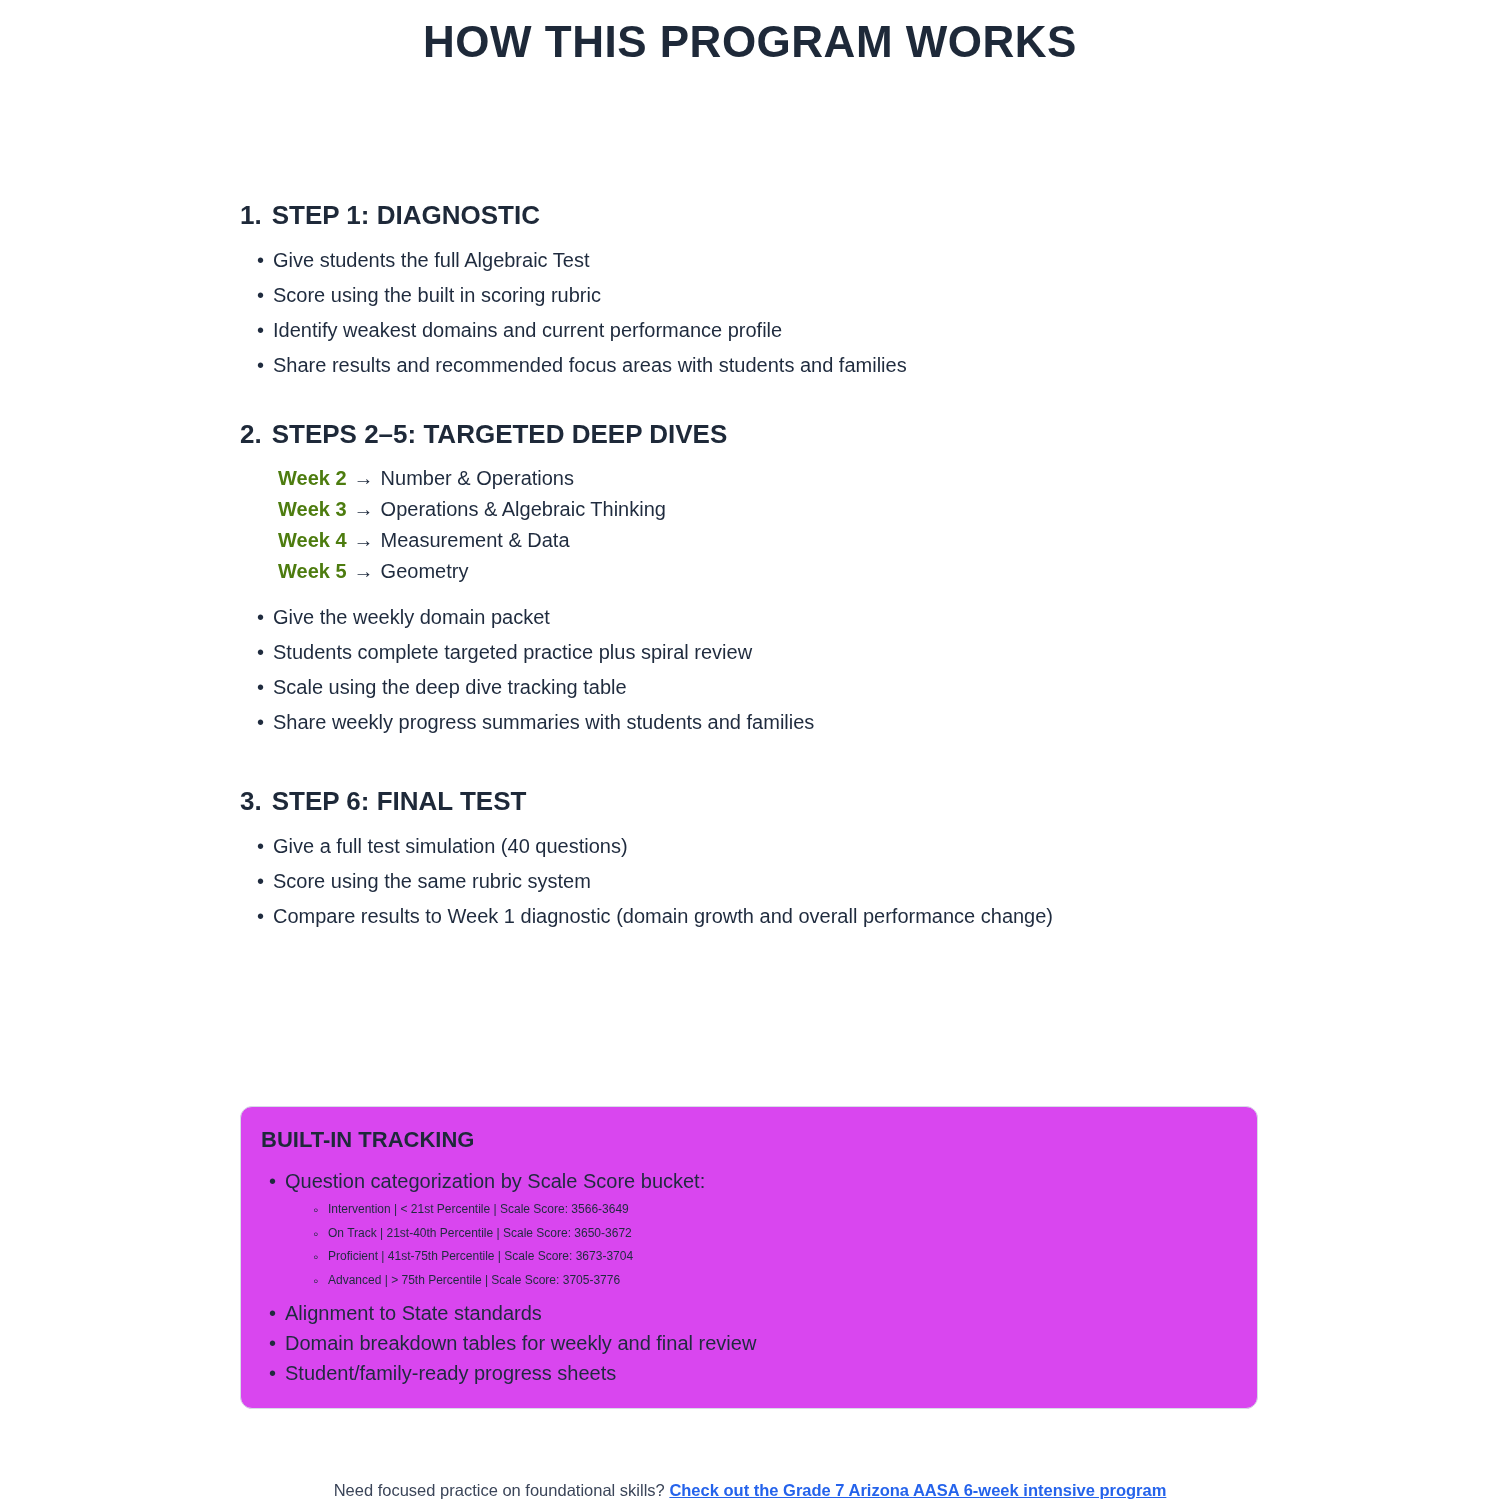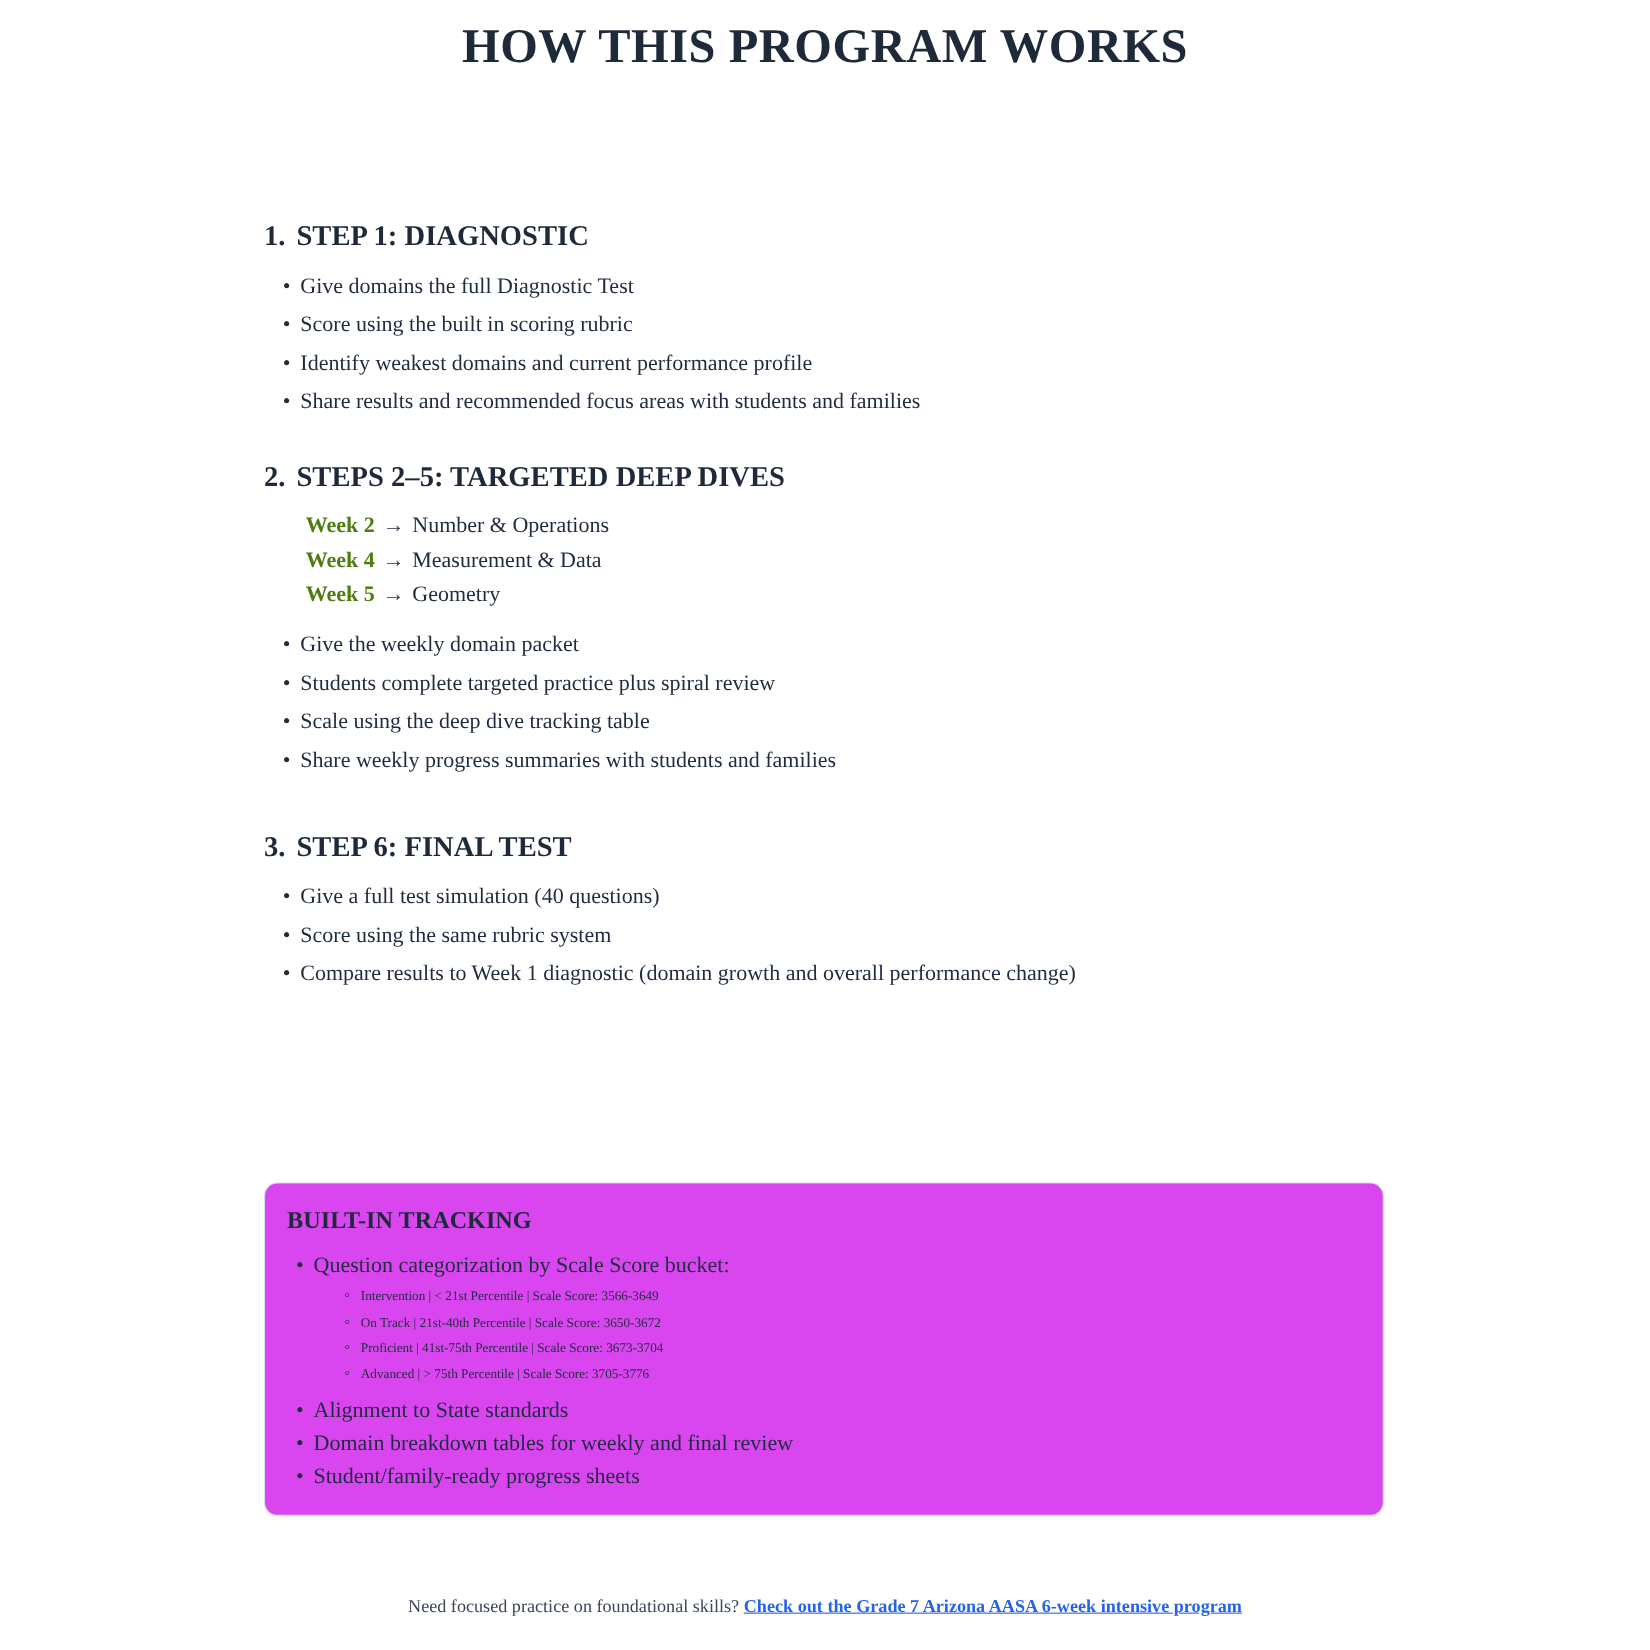--- a/index.html
+++ b/index.html
@@ -7,21 +7,20 @@
     width: 1500px;
     background: #ffffff;
     font-family: "Liberation Sans", sans-serif;
     color: #1f2b3e;
   }
   .page {
     width: 1500px;
     height: 1500px;
     position: relative;
     overflow: hidden;
-    font-family: Liberation Serif, serif;
   }
   .page-title {
     margin-top: 18px;
     text-align: center;
     font-size: 44px;
     font-weight: 700;
     letter-spacing: 0.5px;
     color: #1e2939;
     line-height: 1.1;
   }
@@ -133,32 +132,35 @@
 <div class="page">
 
   <h1 class="page-title">HOW THIS PROGRAM WORKS</h1>
 
   <div class="content">
 
     <h2 class="section-heading sec1">
       <span class="sec-num">1.</span><span>STEP 1: DIAGNOSTIC</span>
     </h2>
     <ul class="bullets">
-      <li>Give domains the full Diagnostic Test</li>
+      <li>Give students the full Algebraic Test</li>
       <li>Score using the built in scoring rubric</li>
       <li>Identify weakest domains and current performance profile</li>
       <li>Share results and recommended focus areas with students and families</li>
     </ul>
 
     <h2 class="section-heading sec2">
       <span class="sec-num">2.</span><span>STEPS 2–5: TARGETED DEEP DIVES</span>
     </h2>
     <div class="week-list">
       <div class="week-line">
         <span class="week-label">Week 2</span><span class="arrow">→</span><span>Number &amp; Operations</span>
+      </div>
+      <div class="week-line">
+        <span class="week-label">Week 3</span><span class="arrow">→</span><span>Operations &amp; Algebraic Thinking</span>
       </div>
       <div class="week-line">
         <span class="week-label">Week 4</span><span class="arrow">→</span><span>Measurement &amp; Data</span>
       </div>
       <div class="week-line">
         <span class="week-label">Week 5</span><span class="arrow">→</span><span>Geometry</span>
       </div>
     </div>
     <ul class="bullets">
       <li>Give the weekly domain packet</li>

